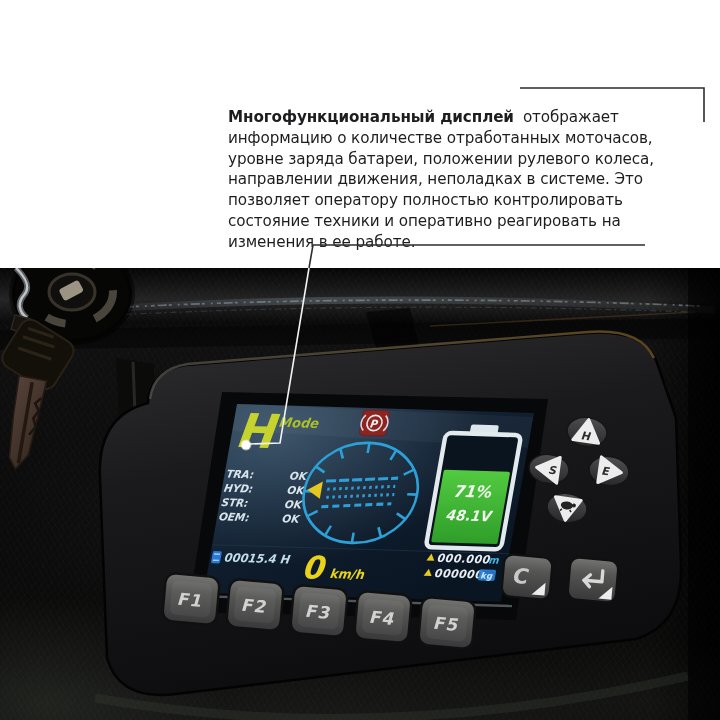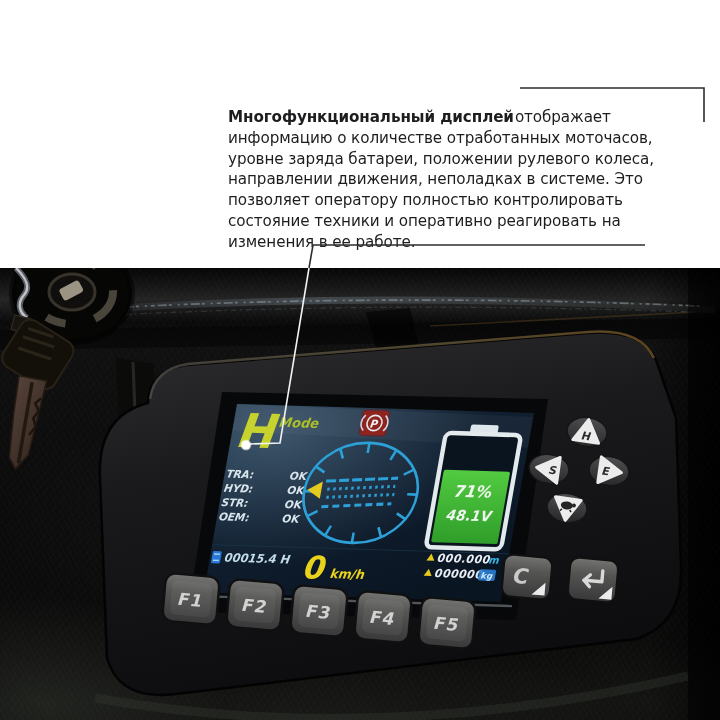--- a/index.html
+++ b/index.html
@@ -1,21 +1,21 @@
 <!DOCTYPE html>
 <html><head>
 <meta charset="utf-8">
 <style>
   html,body{margin:0;padding:0;background:#ffffff;}
   .page{position:relative;width:720px;height:720px;overflow:hidden;background:#ffffff;
         font-family:"DejaVu Sans",sans-serif;}
   
   .annotation{position:absolute;left:228px;top:107px;width:470px;
               font-size:15.2px;line-height:20.8px;color:#1d1d1f;letter-spacing:-0.1px;}
-  .ann-title{font-weight:bold;margin-right:1px;text-align:center;}
+  .ann-title{font-weight:bold;margin-right:9px;text-align:center;}
   
   .callout-svg{position:absolute;left:0;top:0;width:720px;height:720px;z-index:6;pointer-events:none;}
   
   .photo{position:absolute;left:0;top:268px;width:720px;height:452px;overflow:hidden;
     background-color:#0a0a0a;
     background-image:
       radial-gradient(ellipse 260px 150px at 6% 96%, rgba(112,122,106,0.20), transparent 70%),
       radial-gradient(ellipse 420px 130px at 45% 102%, rgba(96,102,92,0.16), transparent 72%),
       radial-gradient(ellipse 300px 90px at 88% 96%, rgba(82,88,78,0.10), transparent 70%),
       radial-gradient(ellipse 220px 120px at 20% 55%, rgba(60,60,58,0.12), transparent 75%),

